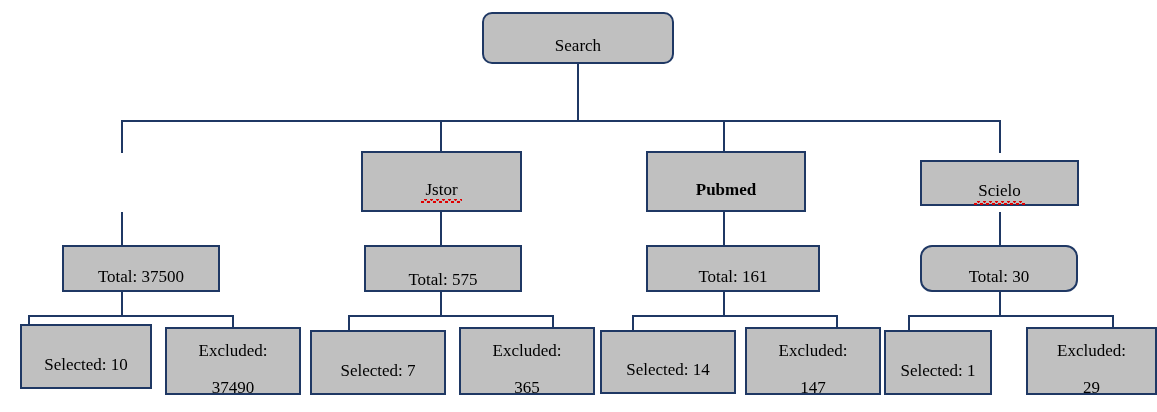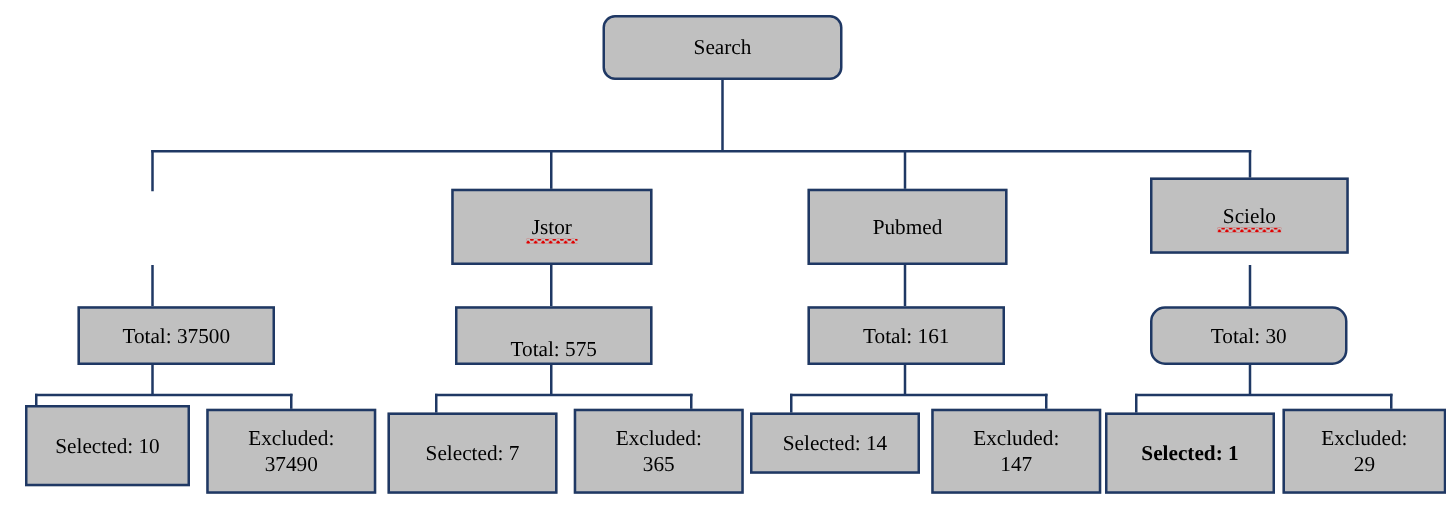--- a/index.html
+++ b/index.html
@@ -32,20 +32,21 @@
     line-height: 1.25;
     z-index: 2;
   }
   .node.root {
     border-radius: 10px;
     border-width: 2px;
   }
   .node .label {
     display: block;
     padding: 0 4px;
+    margin-top: 16px;
   }
   
   .misspelled {
     position: relative;
     display: inline-block;
   }
   .misspelled::after {
     content: "";
     position: absolute;
     left: 0;
@@ -111,52 +112,52 @@
   <div class="conn v" style="left:552px; top:315px; width:2px; height:13px;"></div>
   <div class="node" style="left:310px; top:330px; width:136px; height:65px;">
     <span class="label">Selected: 7</span>
   </div>
   <div class="node" style="left:459px; top:327px; width:136px; height:68px; flex-direction:column;">
     <span class="label">Excluded:</span>
     <span class="label">365</span>
   </div>
 
   <div class="conn v" style="left:723px; top:120px; width:2px; height:33px;"></div>
-  <div class="node" style="left:646px; top:151px; width:160px; height:61px;">
+  <div class="node" style="left:646px; top:151px; width:160px; height:61px;font-weight:bold;">
     <span class="label">Pubmed</span>
   </div>
   <div class="conn v" style="left:723px; top:212px; width:2px; height:33px;"></div>
-  <div class="node" style="left:646px; top:245px; width:158px; height:47px;">
+  <div class="node" style="left:646px; top:245px; width:174px; height:47px;">
     <span class="label">Total: 161</span>
   </div>
   <div class="conn v" style="left:723px; top:292px; width:2px; height:24px;"></div>
   <div class="conn h" style="left:632px; top:315px; width:206px; height:2px;"></div>
   <div class="conn v" style="left:632px; top:315px; width:2px; height:16px;"></div>
   <div class="conn v" style="left:836px; top:315px; width:2px; height:13px;"></div>
-  <div class="node" style="left:600px; top:330px; width:136px; height:49px;">
+  <div class="node" style="left:600px; top:330px; width:136px; height:64px;">
     <span class="label">Selected: 14</span>
   </div>
   <div class="node" style="left:745px; top:327px; width:136px; height:68px; flex-direction:column;">
     <span class="label">Excluded:</span>
     <span class="label">147</span>
   </div>
 
   <div class="conn v" style="left:999px; top:120px; width:2px; height:33px;"></div>
-  <div class="node" style="left:920px; top:142px; width:159px; height:61px;">
+  <div class="node" style="left:920px; top:160px; width:159px; height:46px;">
     <span class="label misspelled">Scielo</span>
   </div>
   <div class="conn v" style="left:999px; top:212px; width:2px; height:33px;"></div>
   <div class="node" style="left:920px; top:245px; width:158px; height:47px;border-radius:12px;">
     <span class="label">Total: 30</span>
   </div>
   <div class="conn v" style="left:999px; top:292px; width:2px; height:24px;"></div>
   <div class="conn h" style="left:908px; top:315px; width:206px; height:2px;"></div>
   <div class="conn v" style="left:908px; top:315px; width:2px; height:16px;"></div>
   <div class="conn v" style="left:1112px; top:315px; width:2px; height:13px;"></div>
-  <div class="node" style="left:884px; top:330px; width:136px; height:65px;font-weight:bold;">
+  <div class="node" style="left:884px; top:330px; width:108px; height:65px;">
     <span class="label">Selected: 1</span>
   </div>
   <div class="node" style="left:1026px; top:327px; width:131px; height:68px; flex-direction:column;">
     <span class="label">Excluded:</span>
     <span class="label">29</span>
   </div>
 
 </div>
 
 </body></html>

